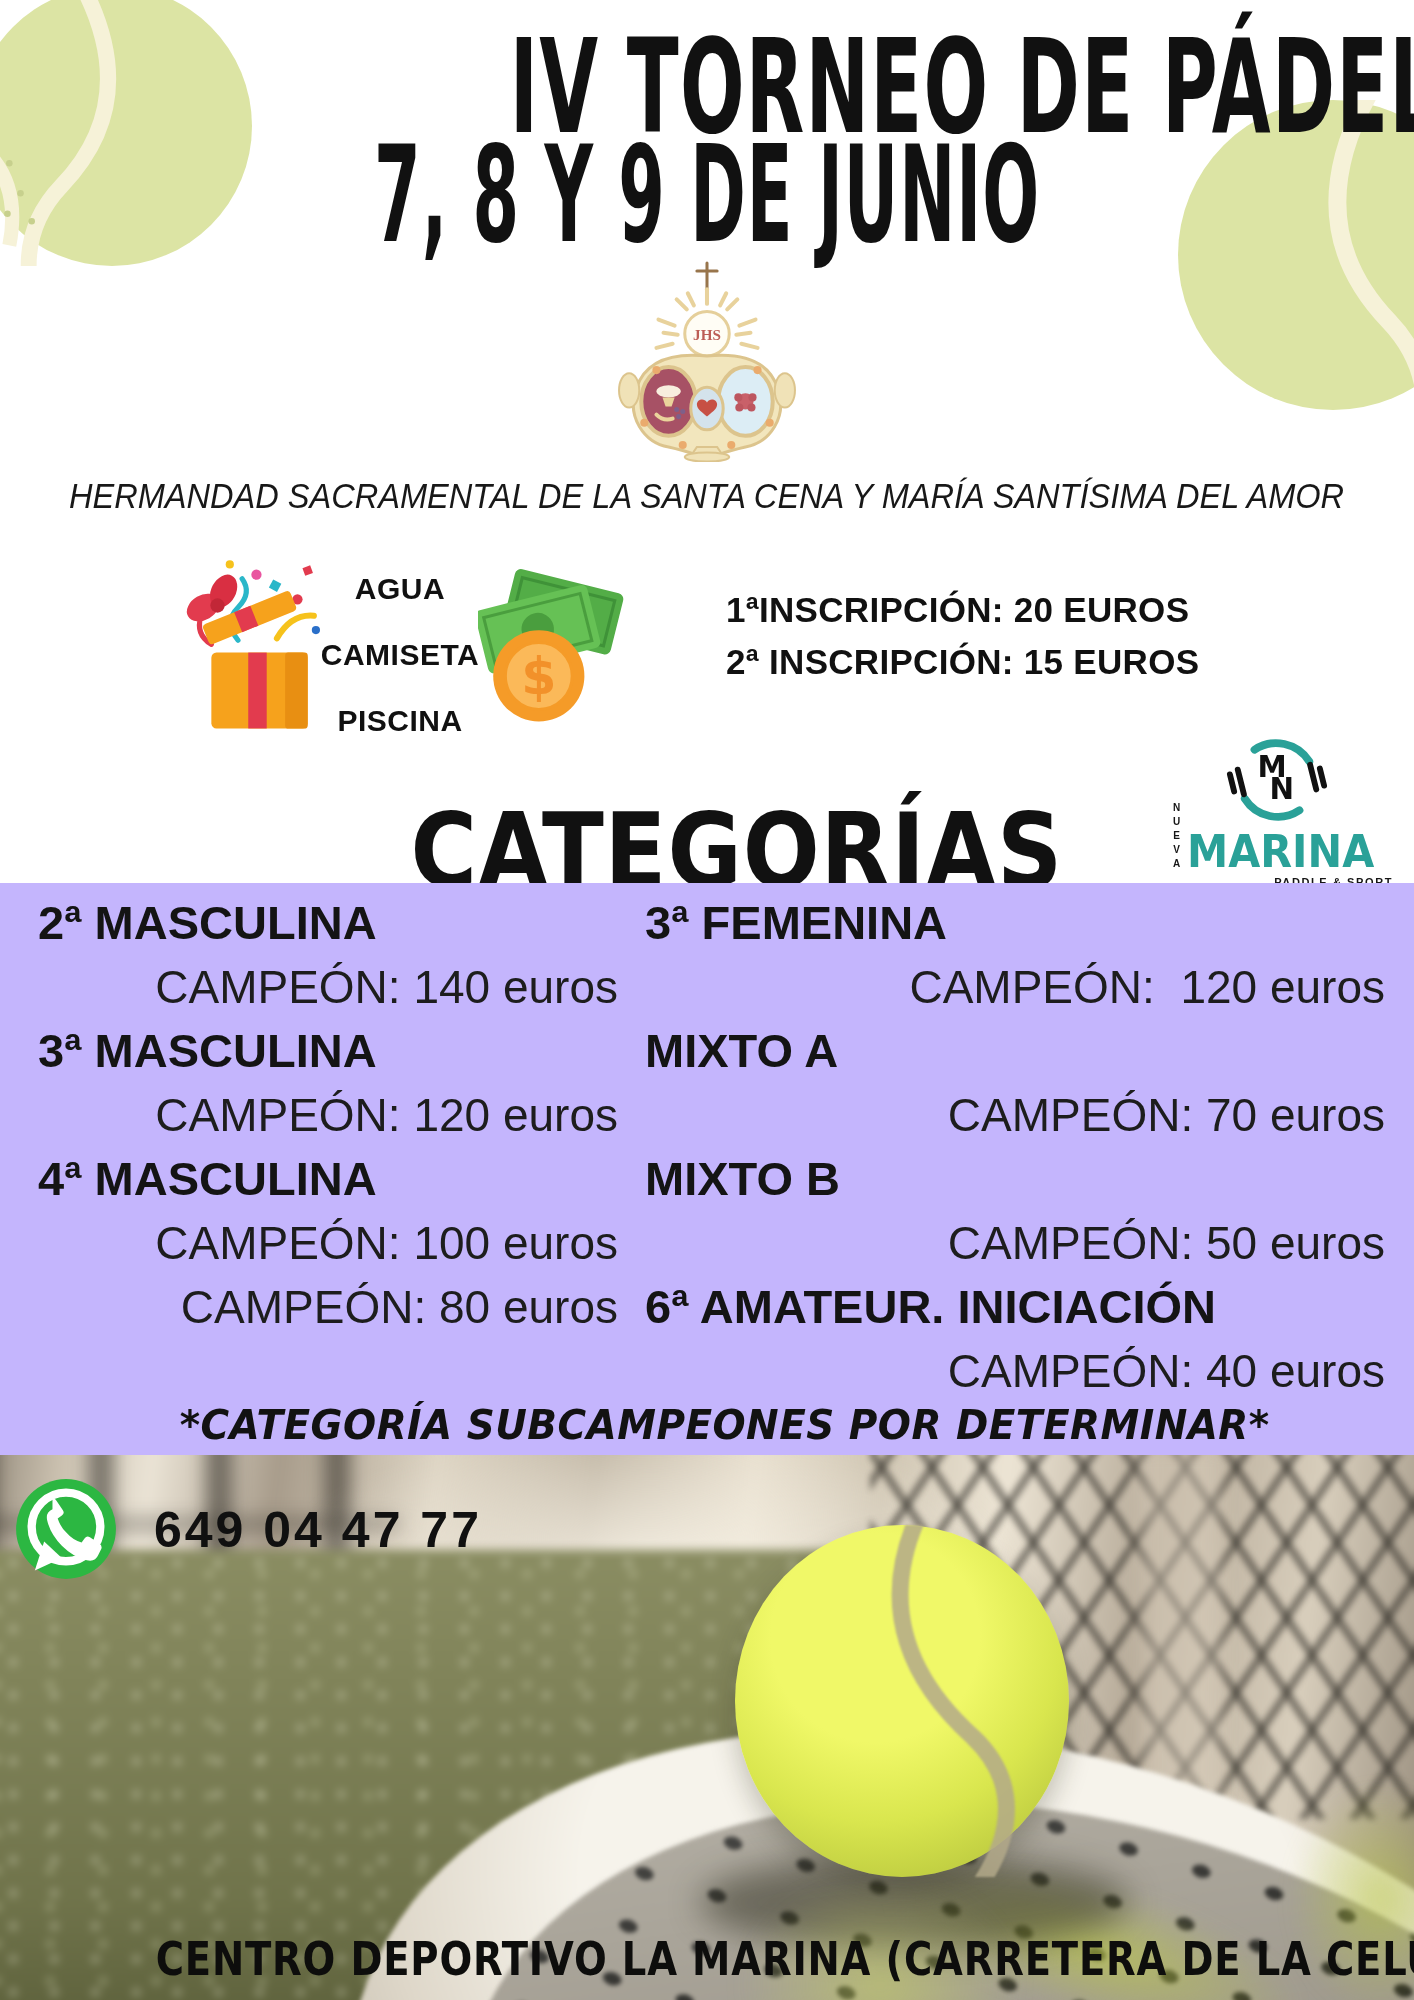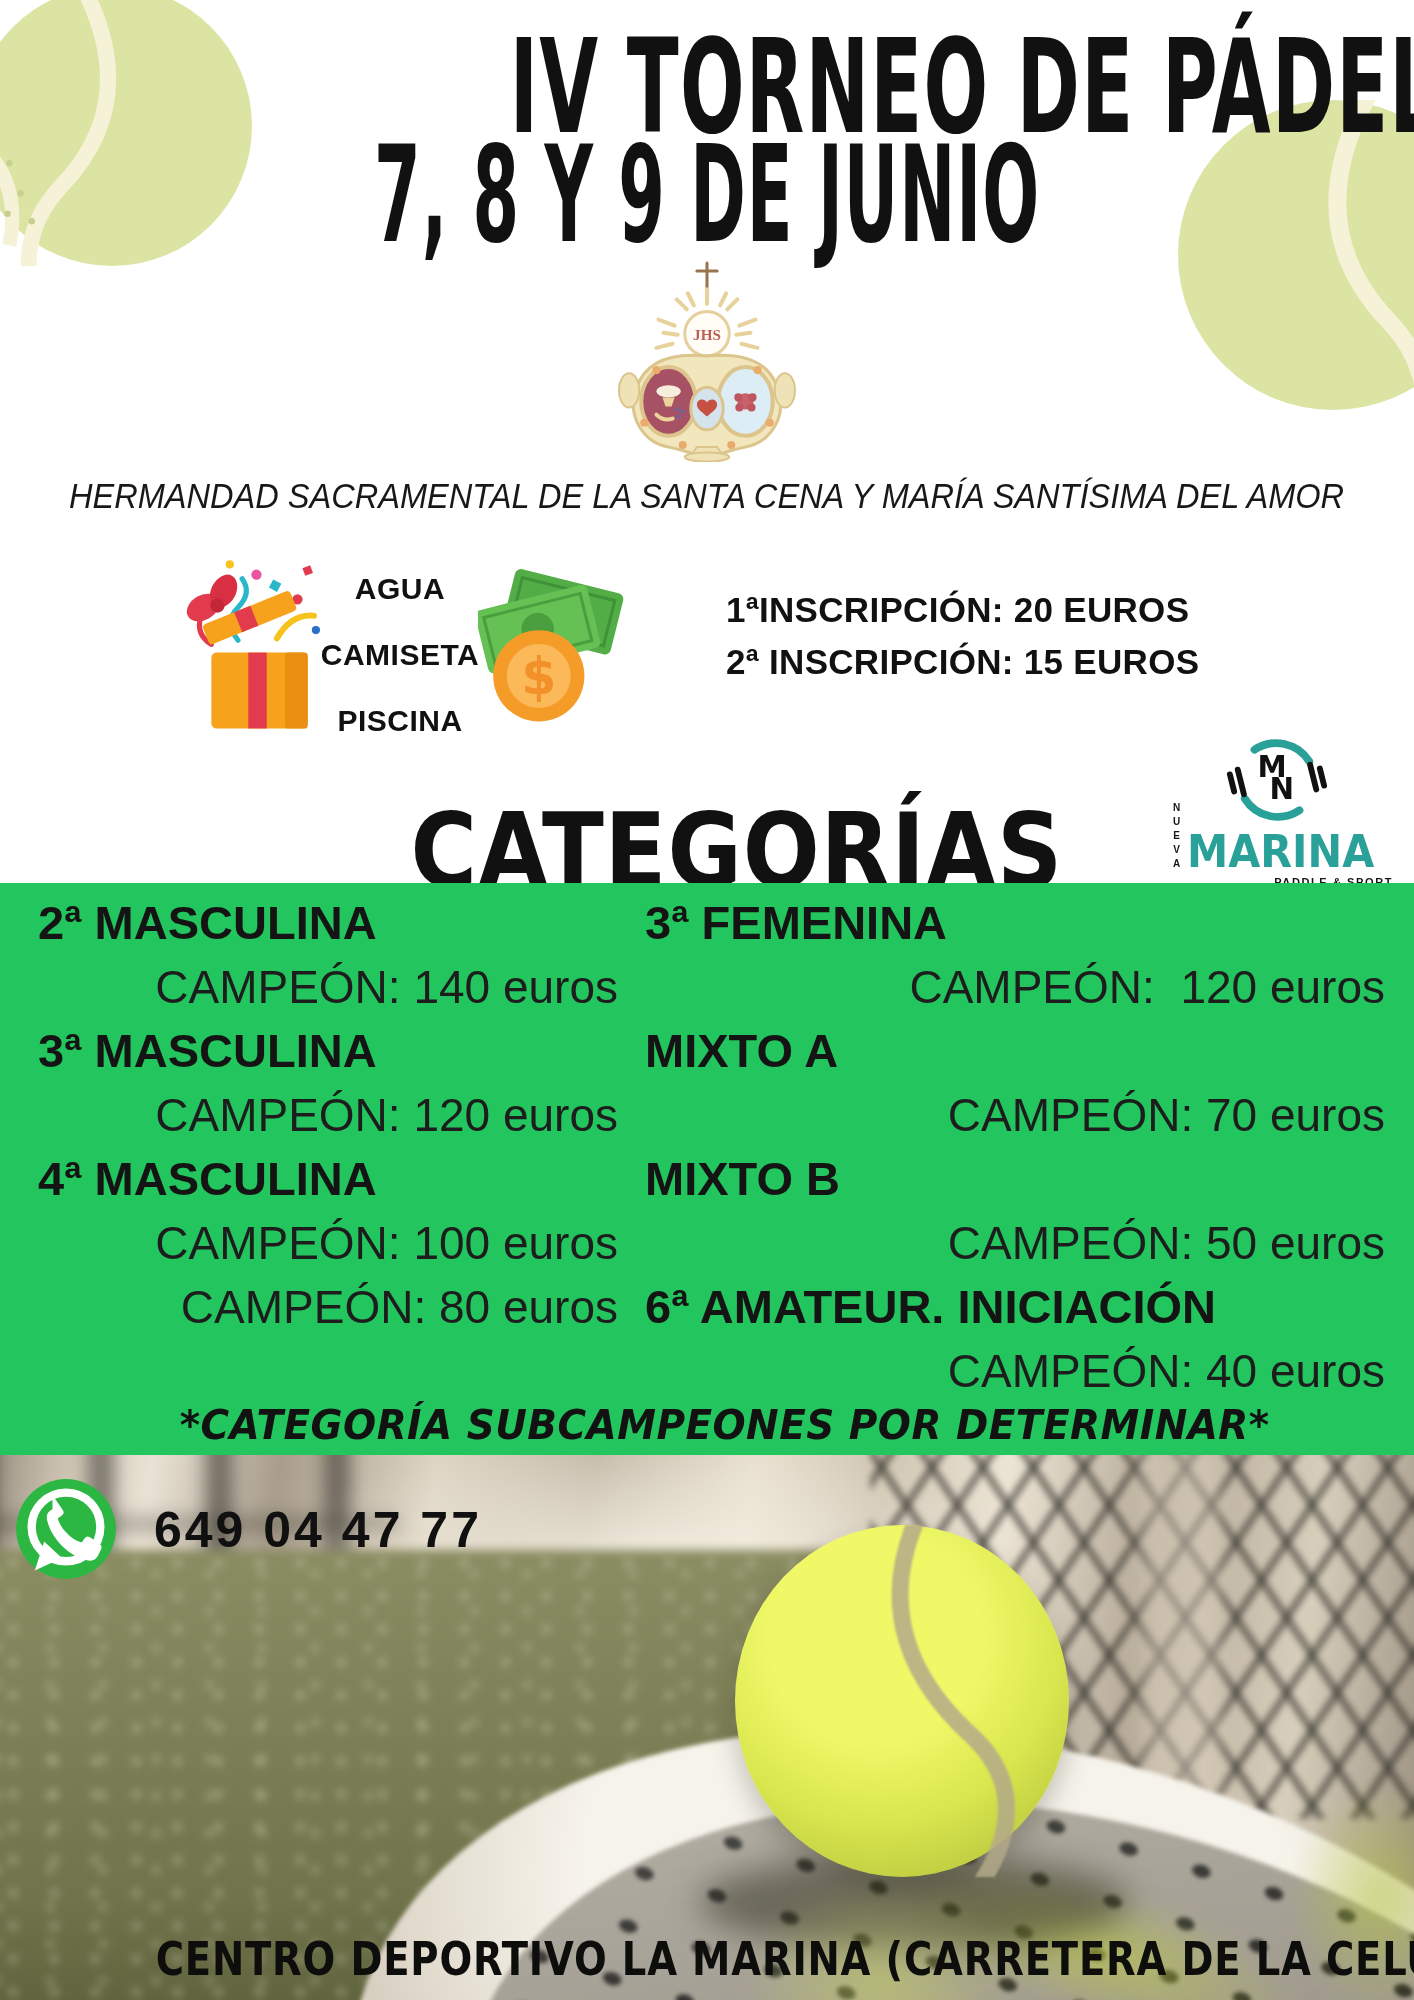--- a/index.html
+++ b/index.html
@@ -55,21 +55,21 @@
   .sponsor .word{position:absolute;left:24px;bottom:14px;
     font-family:"DejaVu Sans", sans-serif;font-weight:bold;font-size:45px;line-height:1;
     color:#2AA198;letter-spacing:0px;transform:scaleX(.92);transform-origin:left;}
   .sponsor .prefix{position:absolute;left:8px;bottom:16px;
     writing-mode:vertical-rl;text-orientation:upright;
     font-size:10px;font-weight:700;letter-spacing:3px;color:#161616;}
   .sponsor .tagline{position:absolute;right:2px;bottom:0px;
     font-size:11px;font-weight:700;letter-spacing:1.6px;color:#161616;margin-top:20px;}
 
   
-  .panel{left:0;right:0;top:883px;height:572px;background:#22c55e;}
+  .panel{left:0;right:0;top:883px;height:572px;background:#c4b5fd;}
   .col{position:absolute;top:8px;}
   .col.left{left:38px;width:580px;}
   .col.right{left:645px;width:740px;}
   .cat-name{font-weight:800;font-size:47px;line-height:64px;letter-spacing:0;color:#141414;}
   .cat-prize{font-weight:400;font-size:46px;line-height:64px;color:#1d1d1d;white-space:pre-wrap;text-align:right;}
   .panel-note{position:absolute;left:0;right:0;bottom:6px;text-align:center;padding-left:35px;}
   .panel-note .squish{
     font-family:"DejaVu Sans", sans-serif;font-weight:bold;font-style:italic;
     font-size:41px;transform:scaleX(.95);letter-spacing:.5px;color:#121212;}
 

